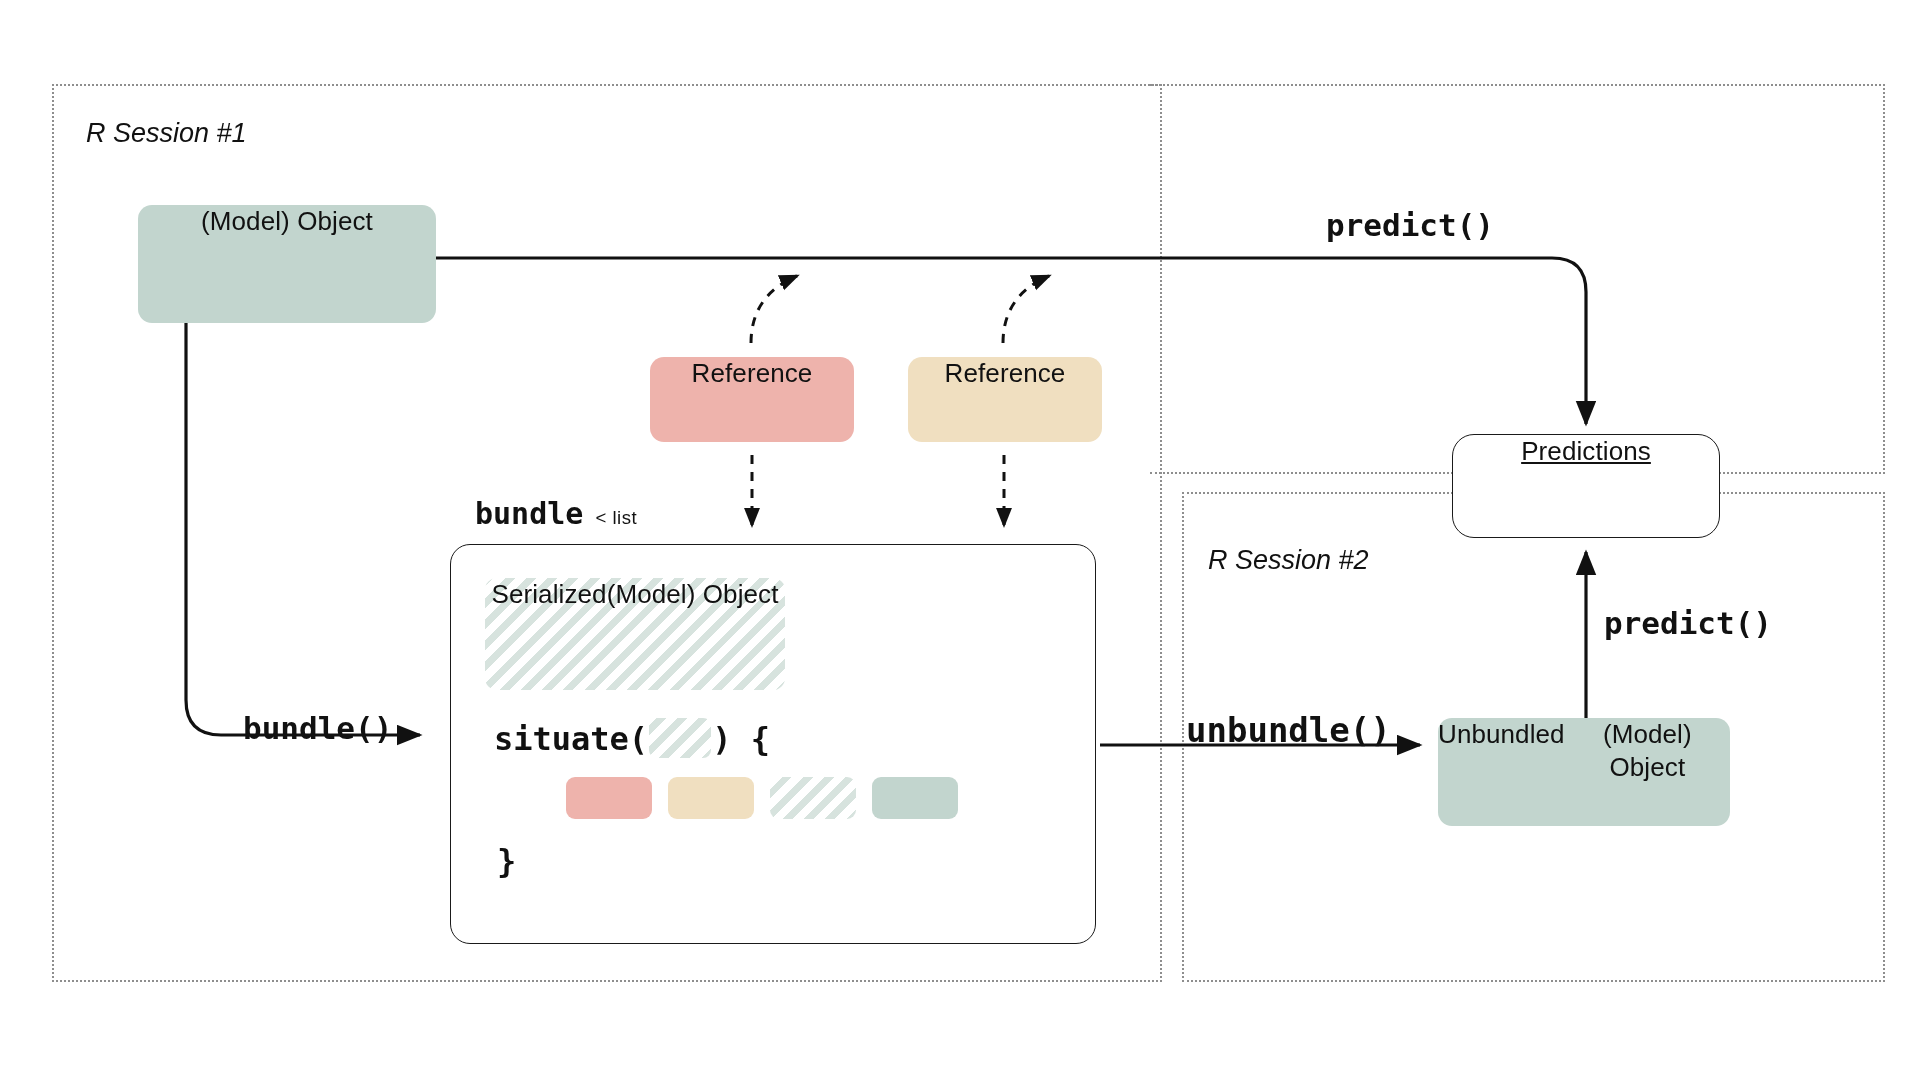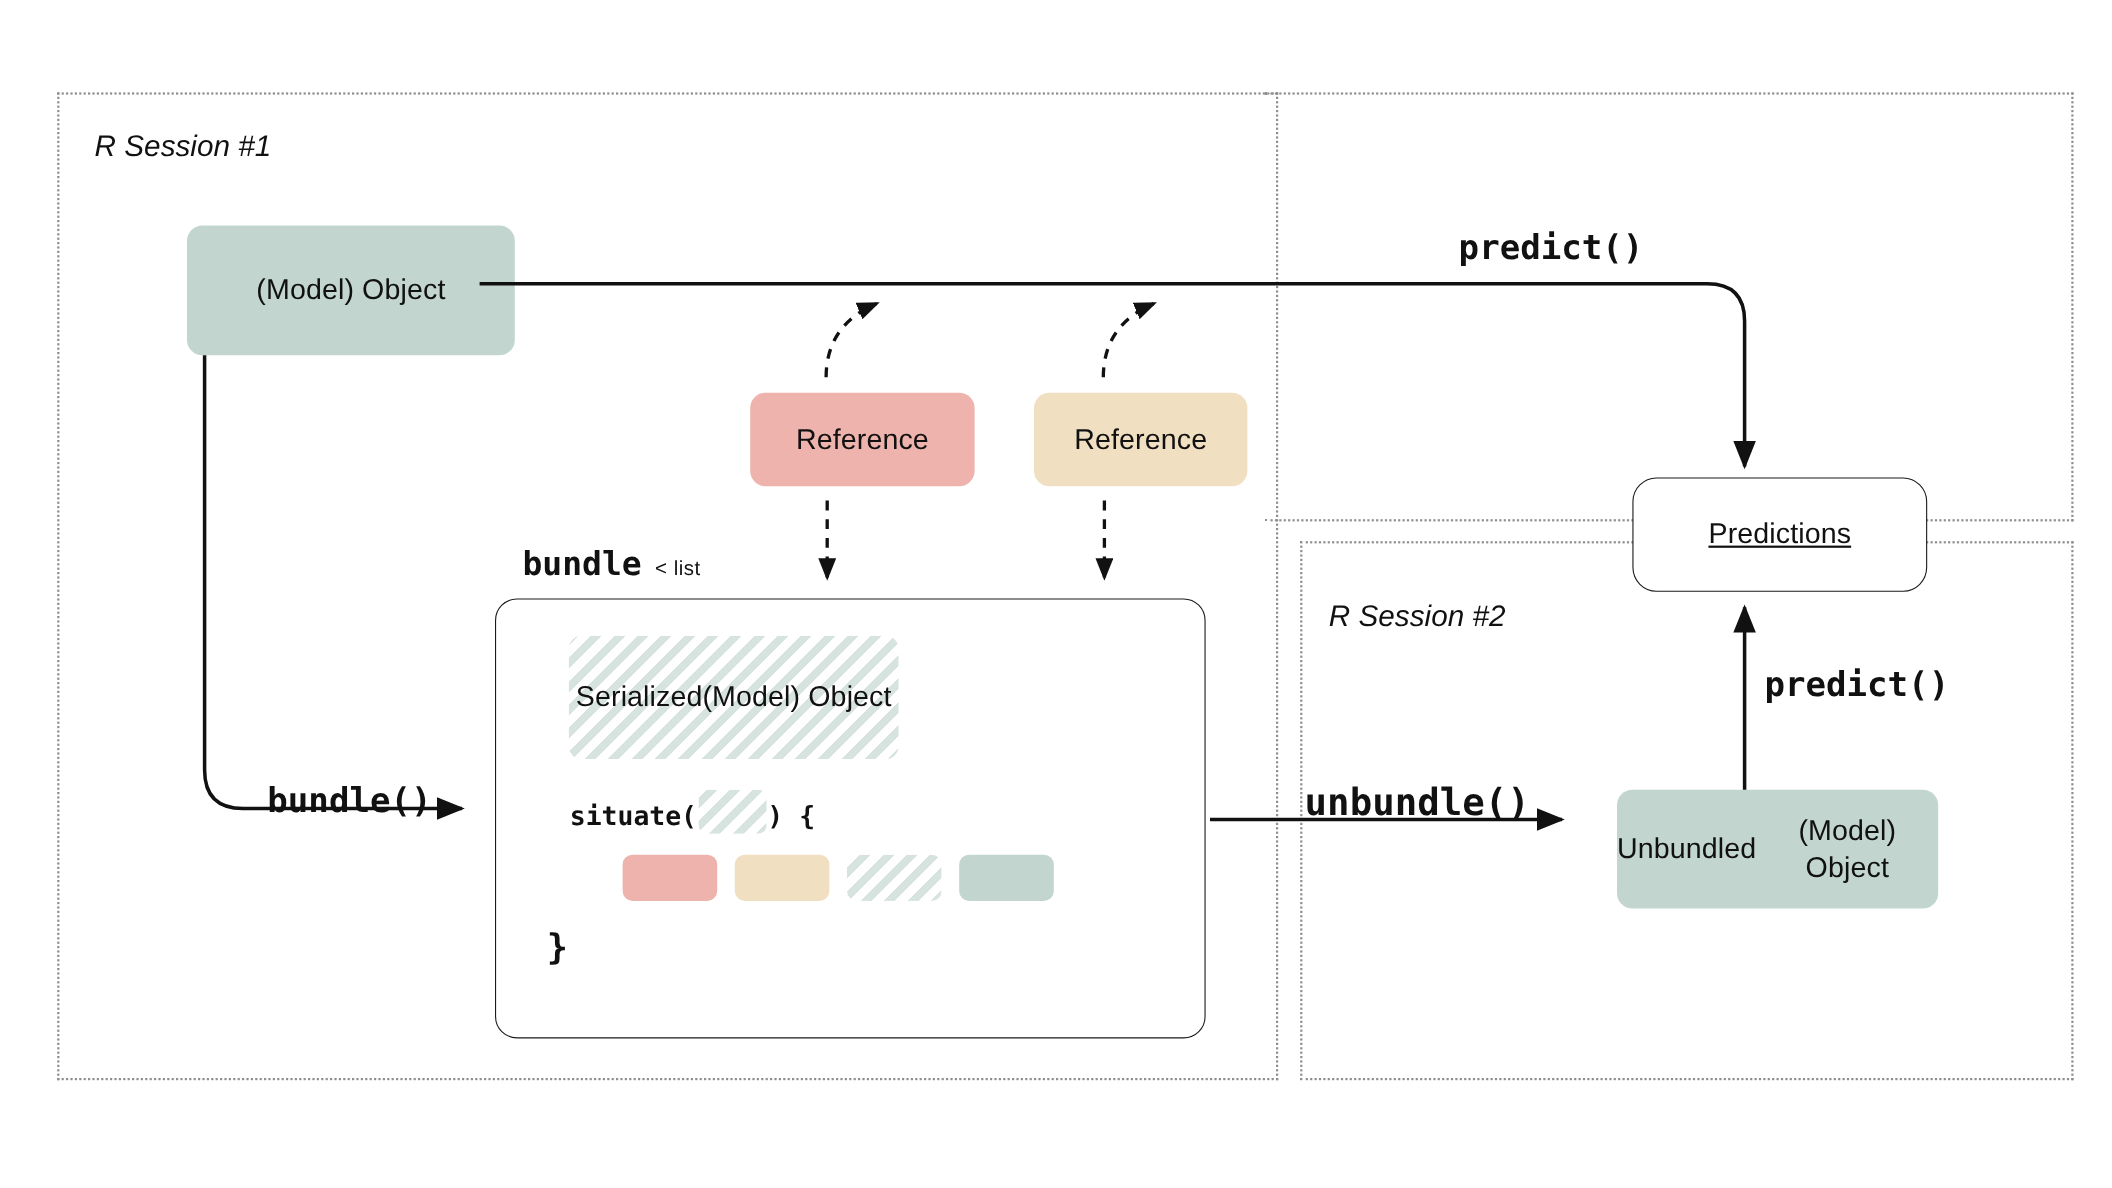--- a/index.html
+++ b/index.html
@@ -33,29 +33,28 @@
     color: #111111;
     white-space: nowrap;
   }
 
   
   .node {
     position: absolute;
     box-sizing: border-box;
     border-radius: 14px;
     display: flex;
-    align-items: center;
+    align-items: flex-start;
     justify-content: center;
     text-align: center;
     font-family: "Liberation Sans", sans-serif;
     font-size: 26px;
     color: #111111;
     line-height: 1.28;
     letter-spacing: 0.1px;
-    margin-left: 32px;
   }
   .node.teal   { background: #c2d5ce; }
   .node.pink   { background: #eeb3ac; }
   .node.tan    { background: #f0dfc0; }
   .node.plain  {
     background: #ffffff;
     border: 1.6px solid #1a1a1a;
     border-radius: 22px;
     text-decoration: underline;
   }
@@ -157,21 +156,21 @@
     <span>bundle</span><span style="display:inline-block;width:12px;"></span><span class="code-sm">&lt; list</span>
   </div>
 
   <div class="bundle-box" style="left:450px; top:544px; width:646px; height:400px;"></div>
 
   <div class="node hatch" style="left:485px; top:578px; width:300px; height:112px; border-radius:12px; flex-direction:row;">
     <span>Serialized</span>
     <span>(Model) Object</span>
   </div>
 
-  <div class="code" style="left:518px; top:718px; font-size:24px;">
+  <div class="code" style="left:494px; top:718px; font-size:32px;">
     <span>situate(</span><span class="inline-hatch hatch"></span><span>) {</span>
   </div>
 
   <div class="chip pink" style="left:566px; top:777px; width:86px; height:42px;"></div>
   <div class="chip tan" style="left:668px; top:777px; width:86px; height:42px;"></div>
   <div class="chip hatch" style="left:770px; top:777px; width:86px; height:42px;"></div>
   <div class="chip teal" style="left:872px; top:777px; width:86px; height:42px;"></div>
 
   <div class="code" style="left:497px; top:842px; font-size:32px;">}</div>
 

